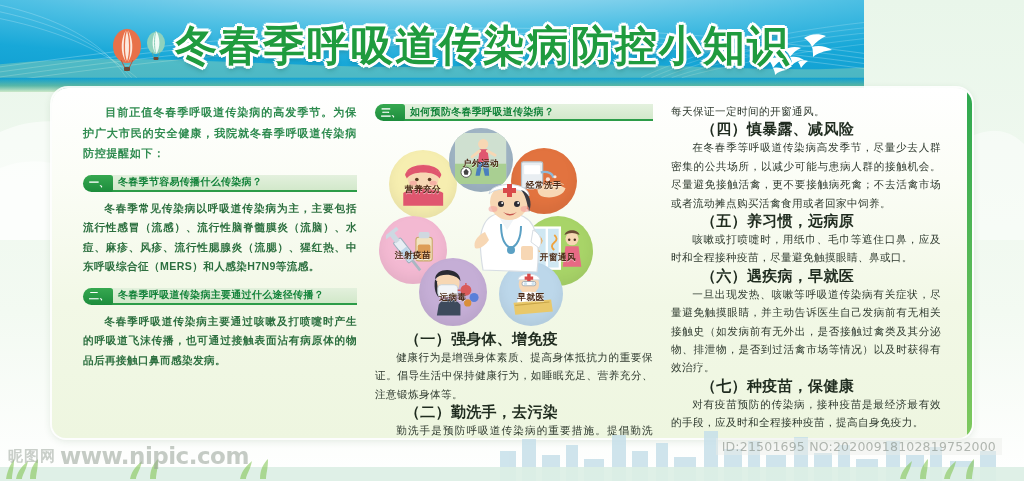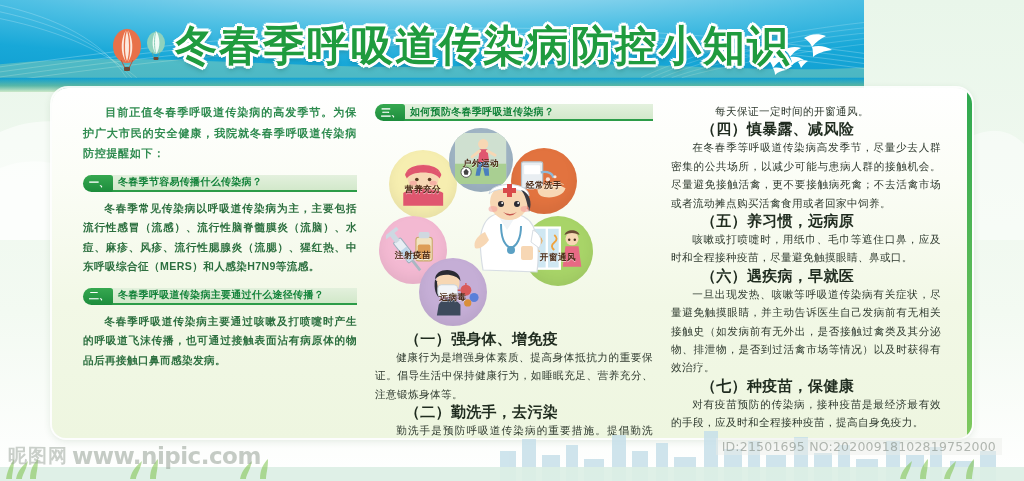--- a/index.html
+++ b/index.html
@@ -107,21 +107,21 @@
   .body-text {
     color: #2f3a2f; font-size: 10.6px; line-height: 19.5px;
     text-indent: 2em; text-align: justify; letter-spacing: .4px;
   }
   .body-text.green { color: #2c6f3f; font-weight: 600; }
   .sub-head {
     color: #1f2b1f; font-size: 15px; font-weight: 700;
     line-height: 18px; text-indent: 2em; letter-spacing: .3px;
   }
   .body-text.tight { line-height: 18.4px; }
-  .nogap { text-indent: 2em; margin-left: 44px; }
+  .nogap { text-indent: 2em; }
 
   
   .illus {
     position: relative; width: 280px; height: 198px; margin: 2px 0 4px -4px;
   }
   .bubble {
     position: absolute; border-radius: 50%;
     display: flex; align-items: flex-end; justify-content: center;
     box-shadow: inset 0 -6px 12px rgba(0,0,0,.06);
     overflow: hidden;
@@ -139,21 +139,21 @@
   .skyline { position: absolute; left: 0; bottom: 0; width: 100%; height: 60px; }
   .nipic {
     position: absolute; left: 8px; bottom: 12px;
     display: flex; align-items: center; gap: 4px;
     font-size: 23px; font-weight: 700; color: rgba(150,160,150,.55);
     letter-spacing: -.5px;
     font-family: "DejaVu Sans", sans-serif;
     white-space: nowrap;
   }
   .nipic .cn {
-    font-size: 19px; color: rgba(150,160,150,.5);
+    font-size: 15px; color: rgba(150,160,150,.5);
     letter-spacing: 1px;
   }
   .idwm {
     position: absolute; right: 22px; bottom: 26px;
     font-size: 12.5px; color: rgba(120,130,120,.55);
     background: rgba(235,238,232,.45);
     padding: 1px 6px;
     letter-spacing: .2px;
     font-family: "DejaVu Sans", sans-serif;
     white-space: nowrap;
@@ -345,20 +345,34 @@
               <circle cx="53" cy="38" r="5" fill="#5a7fd9"></circle>
               <circle cx="46" cy="44" r="4" fill="#d98f3a"></circle>
               <g stroke="#d95a5a" stroke-width="1.6">
                 <line x1="44" y1="22" x2="44" y2="25"></line>
                   <line x1="38" y1="30" x2="35" y2="30"></line>
               </g>
             </svg>
             <span class="cap">远病毒</span>
           </div>
 
+          <div class="bubble" style="left:128px; top:134px; width:64px; height:64px; background:#bcd7ea;">
+            <svg class="art" viewBox="0 0 60 60">
+              <circle cx="28" cy="20" r="12" fill="#f7d7b4"></circle>
+              <path d="M15,15 C16,6 40,6 41,15 L15,15 Z" fill="#ffffff" stroke="#cfd8e0" stroke-width="1"></path>
+              <path d="M26,8 h4 v3 h3 v4 h-3 v3 h-4 v-3 h-3 v-4 h3 z" fill="#d94a4a"></path>
+              <rect x="20" y="17" width="16" height="5" rx="2" fill="#ffffff" stroke="#9aa7b2" stroke-width="1"></rect>
+              <circle cx="24" cy="19.5" r="2" fill="#cfe4f0"></circle>
+              <circle cx="33" cy="19.5" r="2" fill="#cfe4f0"></circle>
+              <path d="M16,32 C20,28 38,28 44,33 L46,44 L14,44 Z" fill="#ffffff"></path>
+              <path d="M10,42 L54,38 L56,52 L12,56 Z" fill="#e9c86a"></path>
+              <path d="M12,45 L52,41" stroke="#c9a64a" stroke-width="1.4"></path>
+            </svg>
+            <span class="cap">早就医</span>
+          </div>
 
           <svg class="doctor" viewBox="0 0 90 104">
             <path d="M30,34 C20,36 16,44 14,54 C12,66 14,78 16,90 L70,92 C72,76 72,58 66,46 C62,38 54,34 44,33 Z" fill="#ffffff" stroke="#d7dde3" stroke-width="1.2"></path>
             <path d="M30,34 L40,50 L50,34 L46,31 L34,31 Z" fill="#f0f4f7"></path>
             <ellipse cx="42" cy="22" rx="19" ry="18" fill="#f7d7b4"></ellipse>
             <path d="M22,14 C24,1 62,1 62,16 C56,8 30,6 22,14 Z" fill="#ffffff" stroke="#cfd8e0" stroke-width="1"></path>
             <path d="M40,4 h5 v4 h4 v5 h-4 v4 h-5 v-4 h-4 v-5 h4 z" fill="#d94a4a"></path>
             <path d="M54,10 C62,12 66,22 62,32 C60,22 58,14 54,10 Z" fill="#3a3a42"></path>
             <circle cx="34" cy="24" r="3" fill="#2b2b33"></circle>
             <circle cx="50" cy="24" r="3" fill="#2b2b33"></circle>

